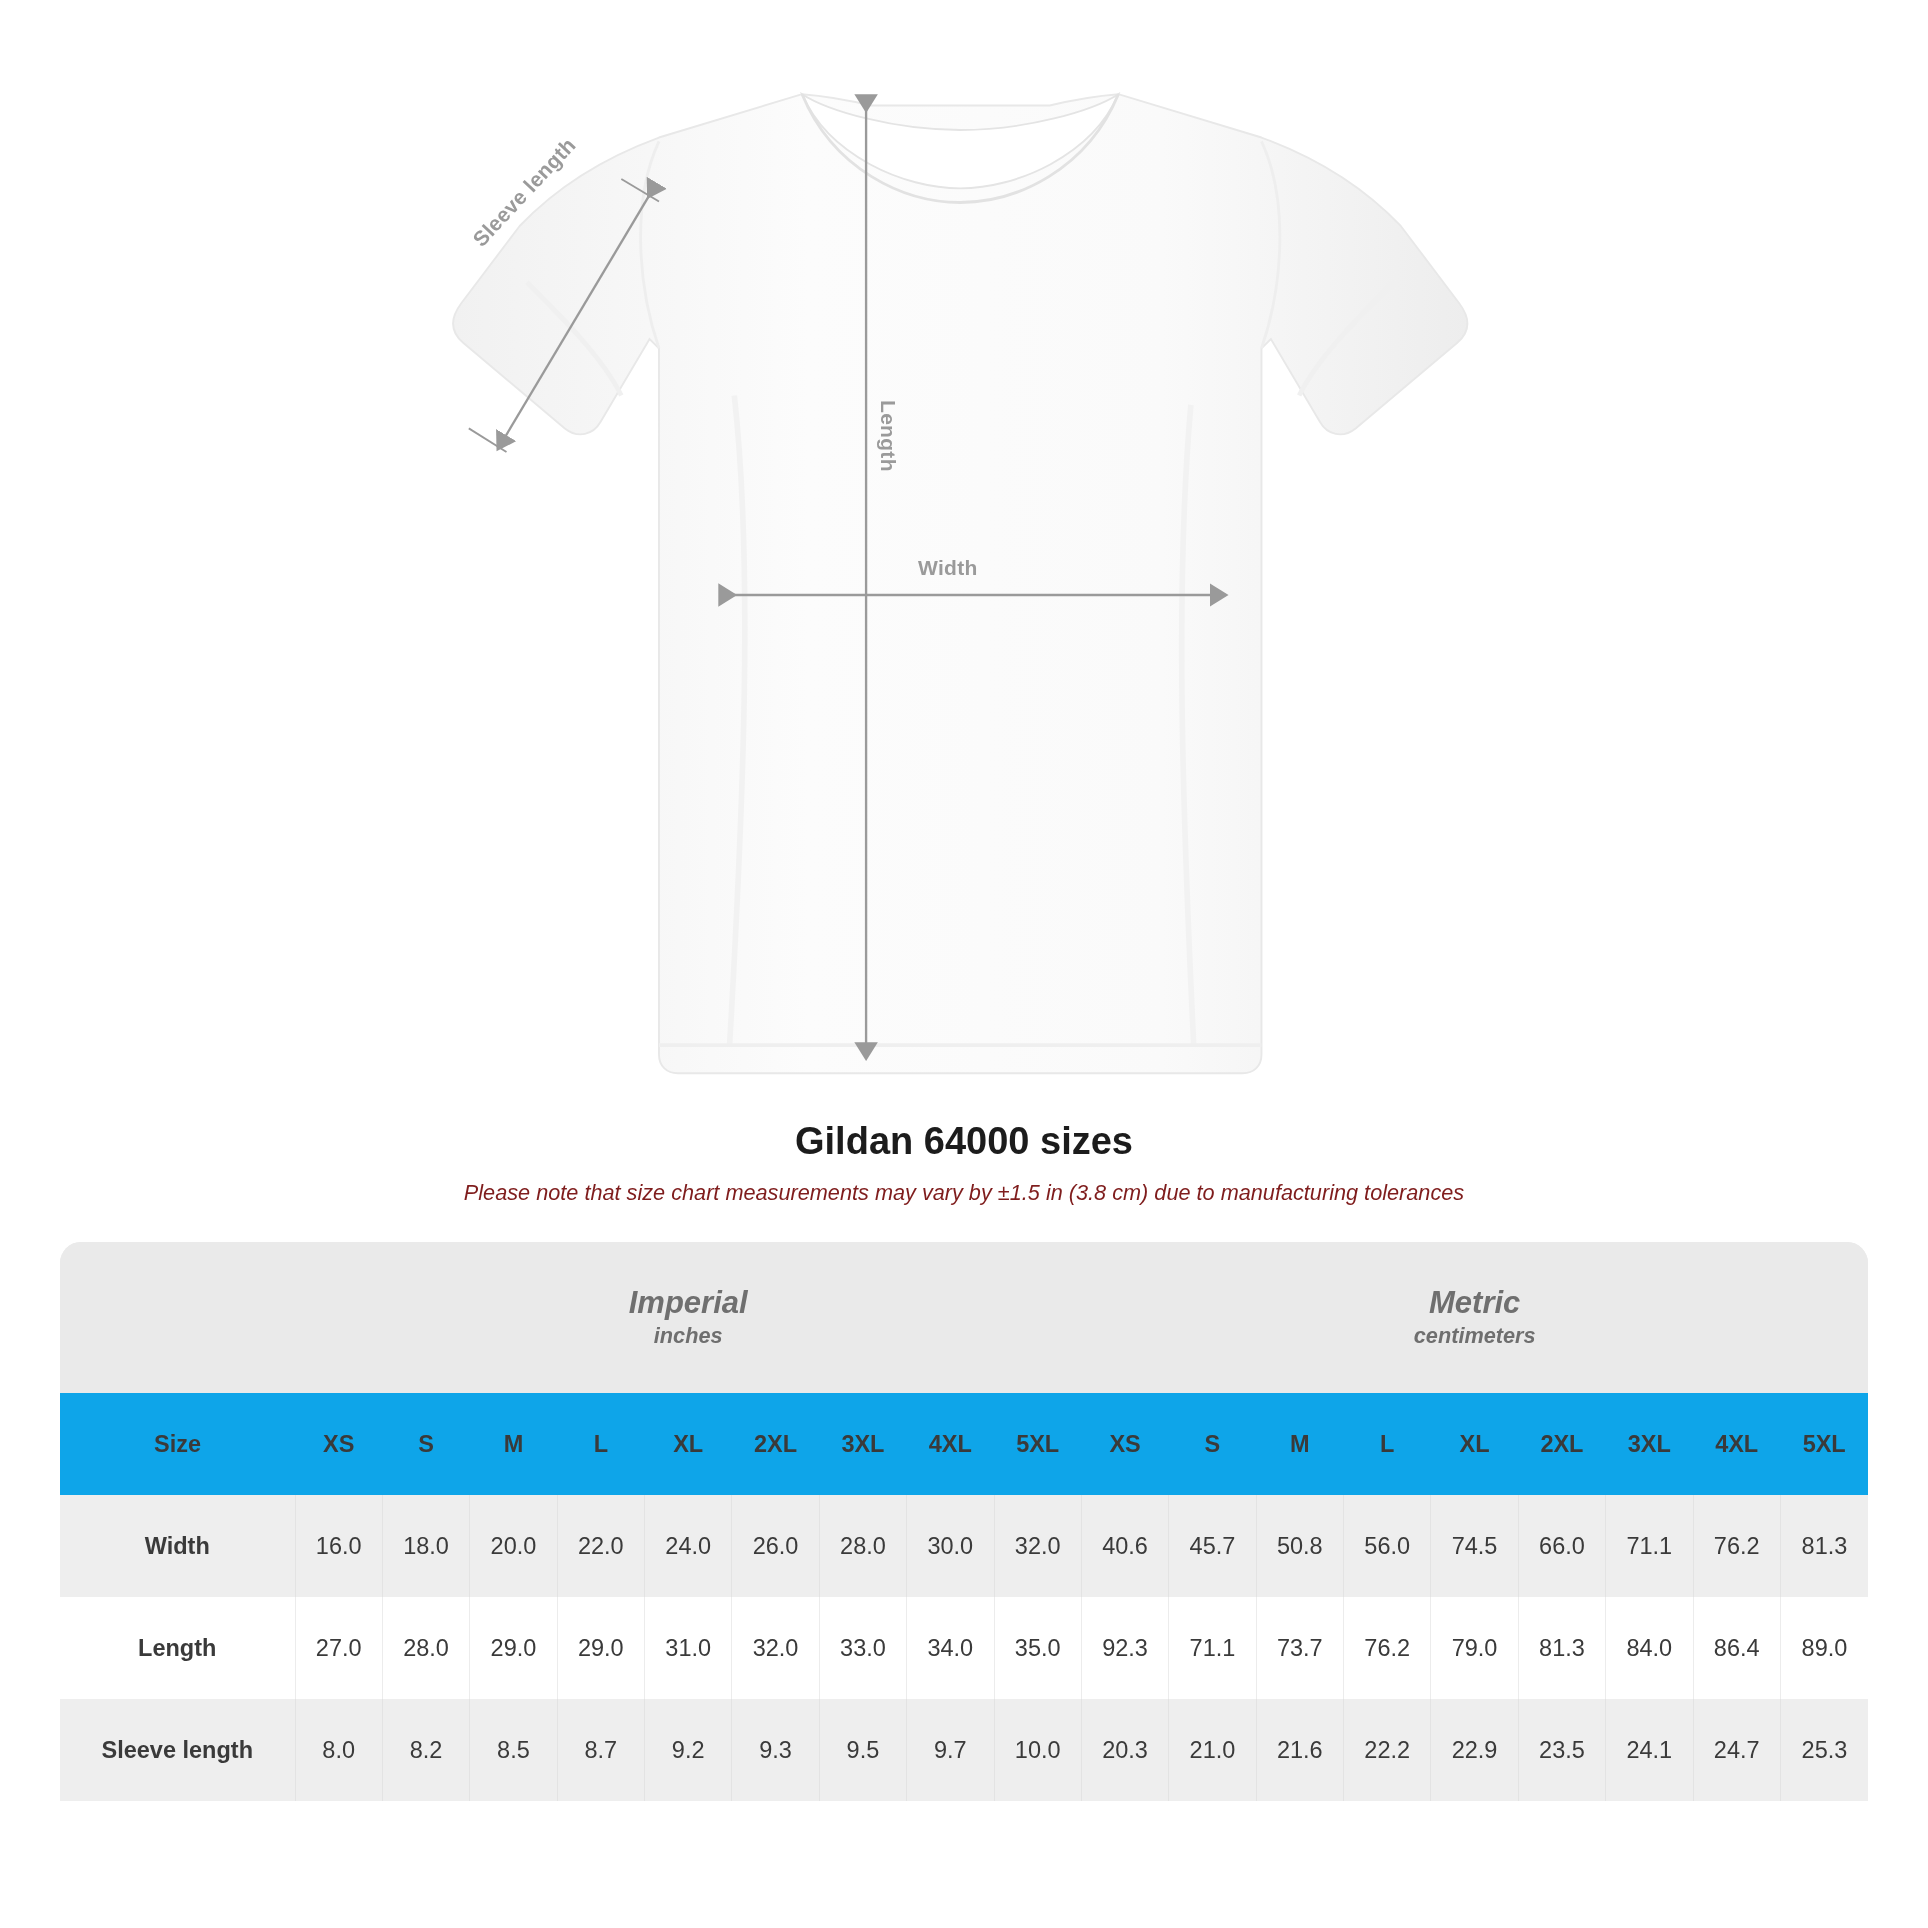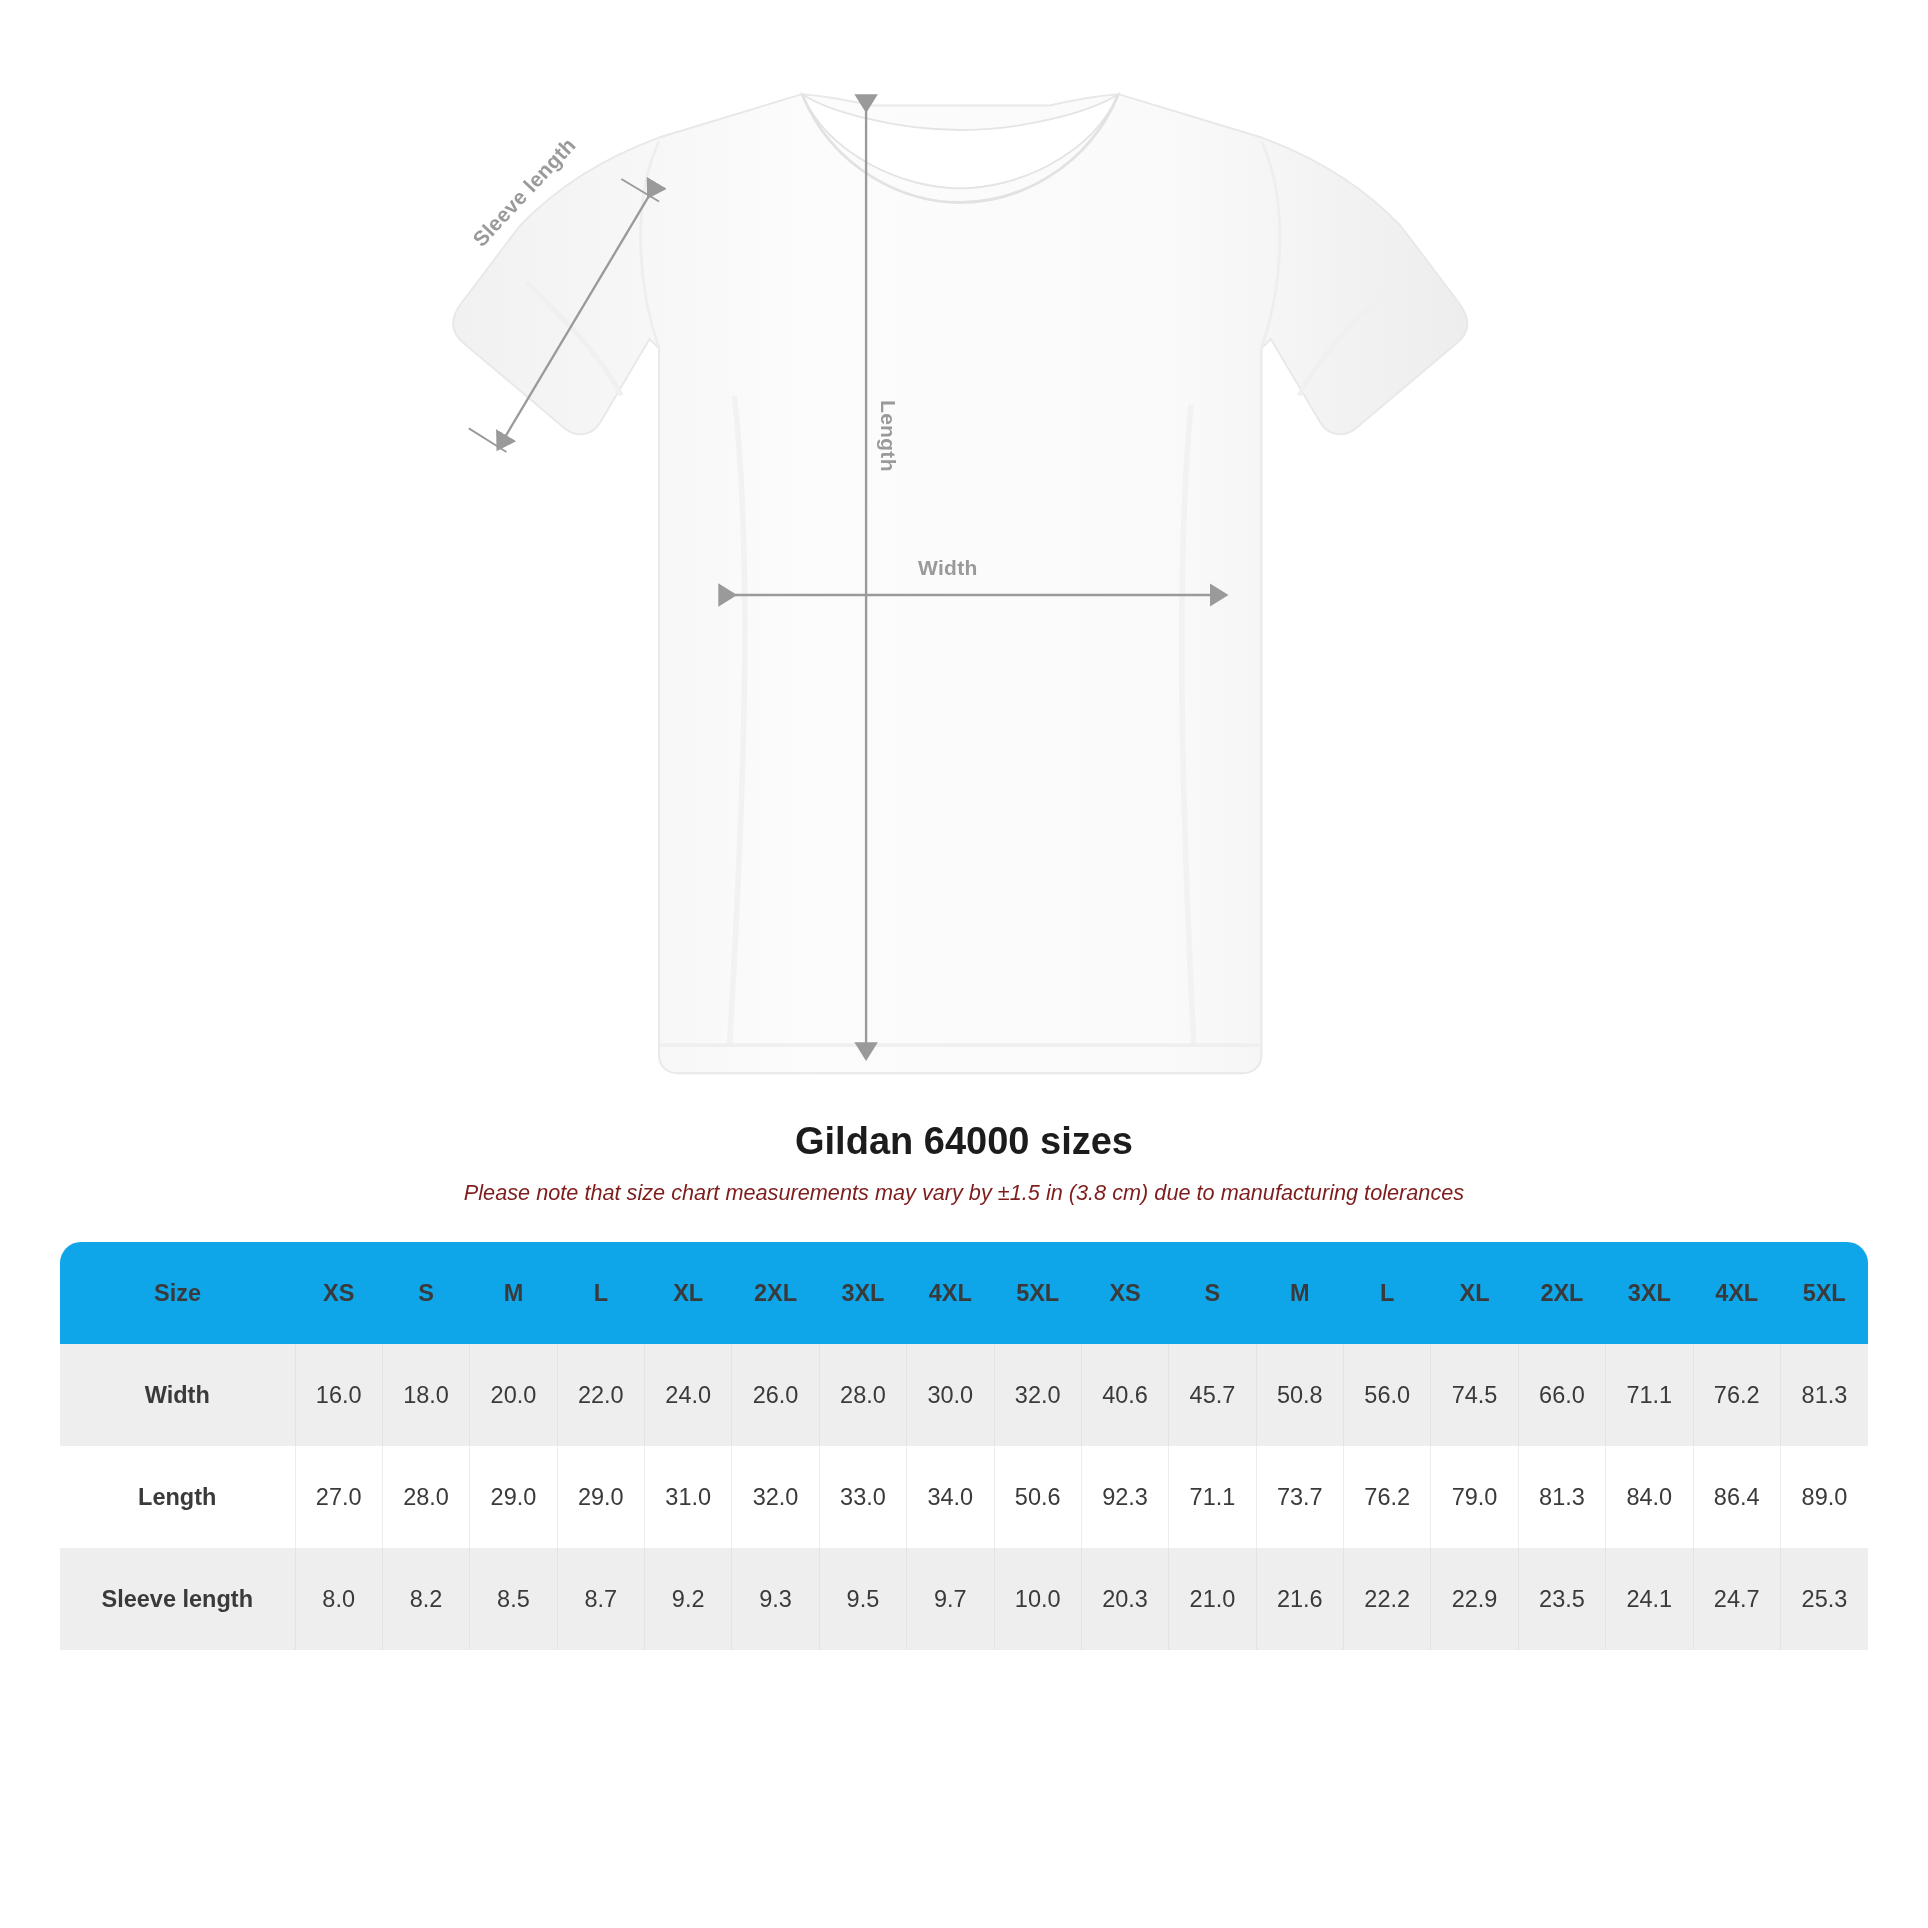--- a/index.html
+++ b/index.html
@@ -237,20 +237,31 @@
         <col>
         <col>
         <col>
         <col>
         <col>
         <col>
         <col>
         <col>
       </colgroup>
     <thead>
+      <tr>
+        <th class="unit-head first-col"></th>
+        <th class="unit-head" colspan="9">
+          <div class="unit-system">Imperial</div>
+          <div class="unit-units">inches</div>
+        </th>
+        <th class="unit-head" colspan="9">
+          <div class="unit-system">Metric</div>
+          <div class="unit-units">centimeters</div>
+        </th>
+      </tr>
       <tr class="hdr-row" id="size-header-row">
           <th class="first-col">Size</th>
           <th>XS</th>
           <th>S</th>
           <th>M</th>
           <th>L</th>
           <th>XL</th>
           <th>2XL</th>
           <th>3XL</th>
           <th>4XL</th>
@@ -291,21 +302,21 @@
         <tr class="band-b">
           <td class="first-col row-label">Length</td>
           <td>27.0</td>
           <td>28.0</td>
           <td>29.0</td>
           <td>29.0</td>
           <td>31.0</td>
           <td>32.0</td>
           <td>33.0</td>
           <td>34.0</td>
-          <td>50.6</td>
+          <td>35.0</td>
           <td>92.3</td>
           <td>71.1</td>
           <td>73.7</td>
           <td>76.2</td>
           <td>79.0</td>
           <td>81.3</td>
           <td>84.0</td>
           <td>86.4</td>
           <td>89.0</td>
         </tr>

